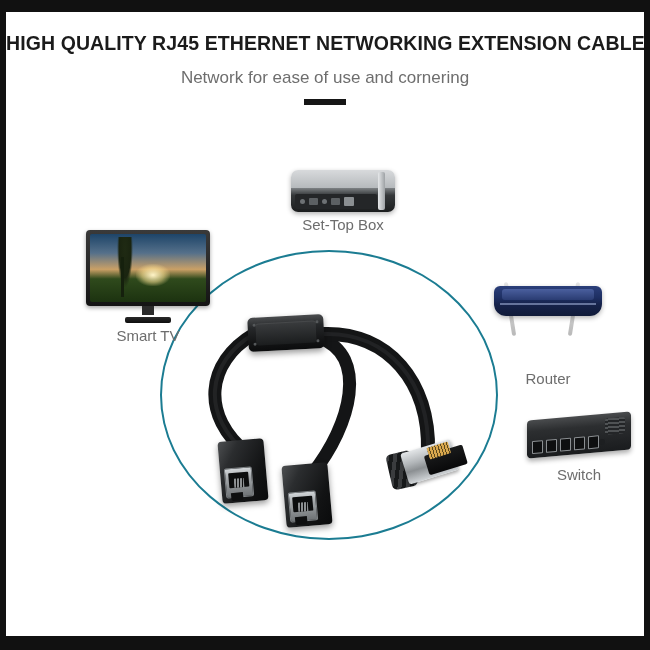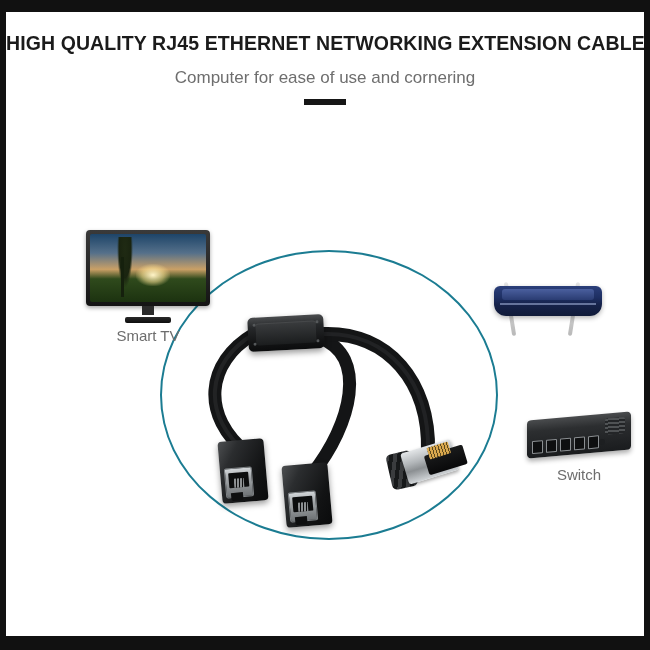--- a/index.html
+++ b/index.html
@@ -223,35 +223,51 @@
     background:repeating-linear-gradient(110deg,#3a3c3e 0 4px,#17191a 4px 8px);
     transform:rotate(4deg);}
 </style>
 </head>
 <body>
 
 <div class="frame">
   <div class="canvas">
 
     <div class="title">HIGH QUALITY RJ45 ETHERNET NETWORKING EXTENSION CABLE</div>
-    <div class="subtitle">Computer for ease of use and cornering</div>
+    <div class="subtitle">Network for ease of use and cornering</div>
     <div class="divider"></div>
 
     <div class="ring"></div>
 
+    <div class="node stb-pos">
+      <div class="art">
+        <div class="stb-body">
+          <div class="stb-side"></div>
+          <div class="stb-front">
+            <div class="stb-port sm"></div>
+            <div class="stb-port"></div>
+            <div class="stb-port sm"></div>
+            <div class="stb-port"></div>
+            <div class="stb-port rj"></div>
+          </div>
+        </div>
+      </div>
+      <div class="caption">Set-Top Box</div>
+    </div>
 
     <div class="node rt-pos">
       <div class="art" style="height:80px;">
         <div class="rt-ant rt-a1"></div>
         <div class="rt-ant rt-a2"></div>
         <div class="rt-body">
           <div class="rt-top"></div>
           <div class="rt-line"></div>
         </div>
       </div>
+      <div class="caption">Router</div>
     </div>
 
     <div class="node sw-pos">
       <div class="art" style="height:46px;">
         <div class="sw-body">
           <div class="sw-vent"></div>
           <div class="sw-led"></div>
           <div class="sw-face">
             <div class="sw-port"></div>
               <div class="sw-port"></div>

